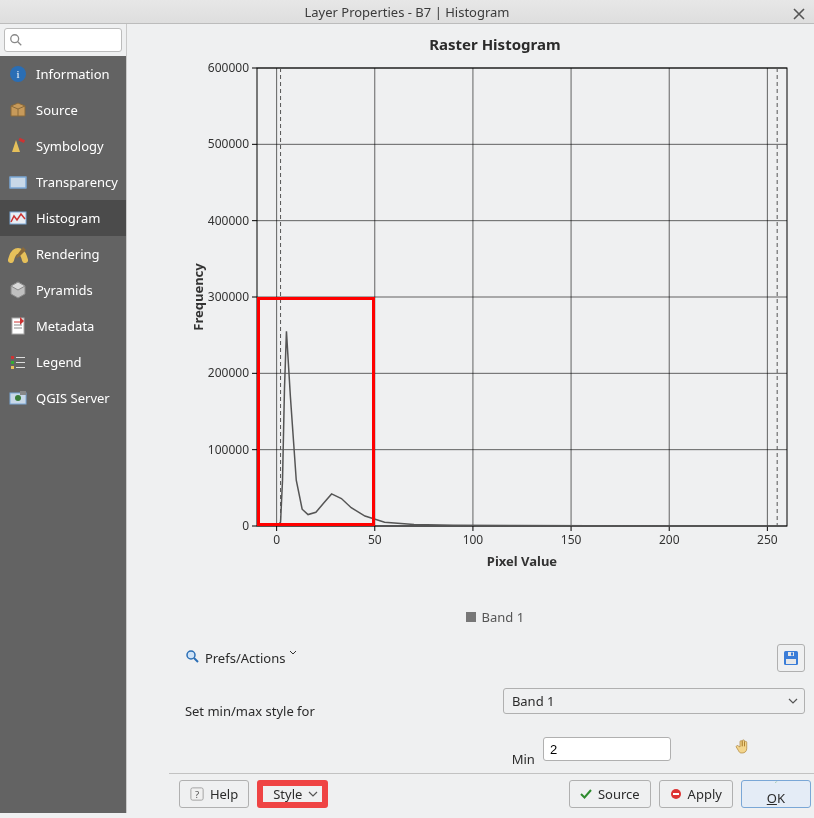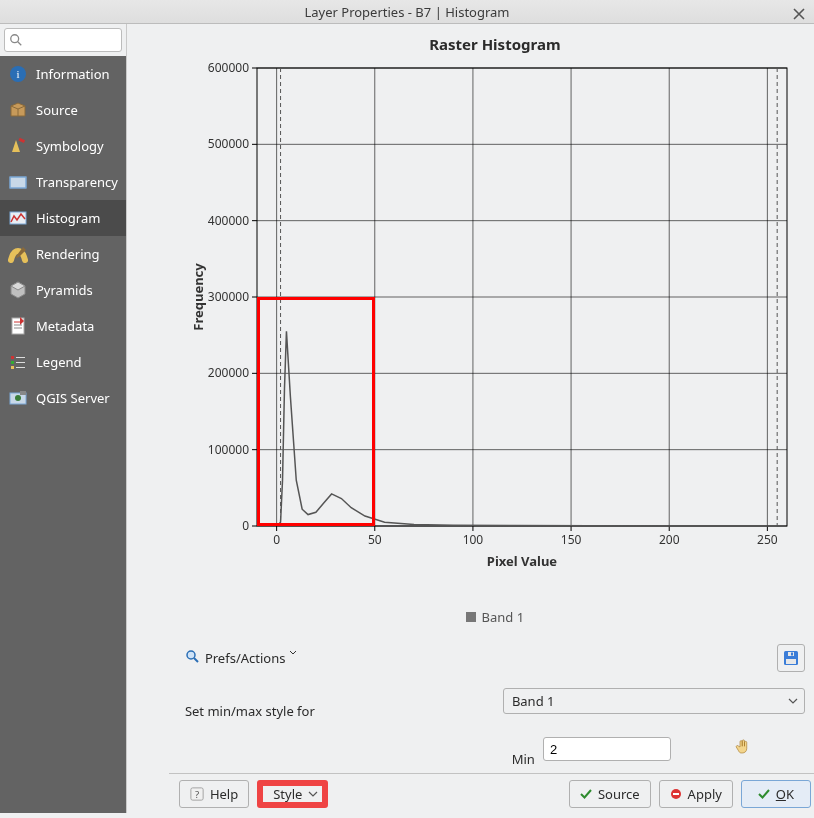--- a/index.html
+++ b/index.html
@@ -158,20 +158,21 @@
     background:#eff0f1;
     display:inline-flex; align-items:center; justify-content:center;
     padding:0 10px;
     gap:6px;
     cursor:pointer;
     font-size:13px;
   }
   .btn.default {
     background:#e4ecf6;
     border-color:#7aa7d6;
+    flex-direction:column;
   }
   .stylebtn {
     height:28px;
     border:6px solid #ef4444;
     border-radius:3px;
     background:#eff0f1;
     display:inline-flex; align-items:center;
     padding:0 4px 0 10px;
     gap:6px;
     cursor:pointer;

